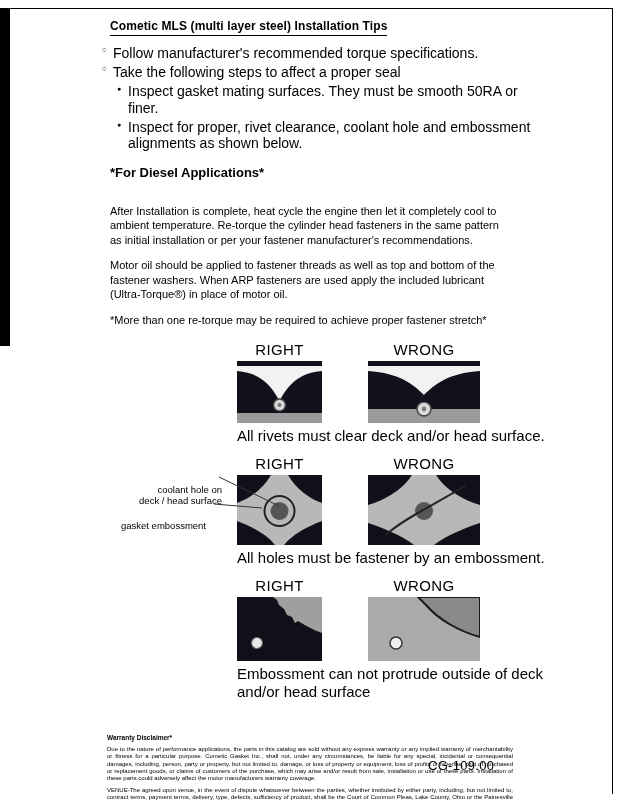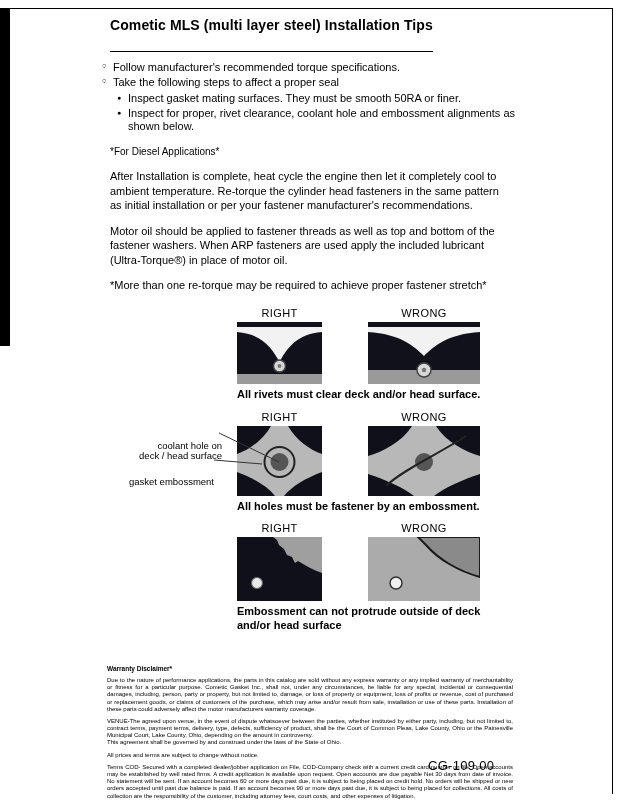--- a/index.html
+++ b/index.html
@@ -27,80 +27,79 @@
   }
   .edge-bar {
     position: absolute; left: 0; top: 8px; width: 10px; height: 338px;
     background: #000;
   }
 
   .content { position: relative; padding-top: 16px; }
 
   h1.title {
     margin: 0 0 0 110px;
-    font-size: 14px;
+    font-size: 12px;
     font-weight: bold;
     display: inline-block;
     border-bottom: 1.6px solid #000;
-    padding-bottom: 18px;
+    padding-bottom: 2px;
     letter-spacing: 0.1px;
   }
 
   ul.tips {
     list-style: none;
     margin: 9px 0 11px 102px;
-    font-size: 11px;
+    font-size: 14px;
     width: 430px;
   }
   ul.tips li {
     position: relative;
     padding-left: 11px;
     margin-bottom: 2.5px;
     line-height: 1.18;
   }
   ul.tips li::before {
     content: "○";
     position: absolute; left: 0; top: 1px;
     font-size: 7.5px;
   }
   ul.tips li.sub { margin-left: 15px; }
   ul.tips li.sub::before { content: "●"; font-size: 7px; top: 2px; }
 
   .diesel { margin: 13px 0 0 110px; width: 398px; }
-  .diesel-heading { font-size: 10px; font-weight: normal; margin-bottom: 12px; }
+  .diesel-heading { font-size: 13px; font-weight: bold; margin-bottom: 24px; }
   .diesel p { font-size: 11px; line-height: 1.32; margin-bottom: 11px; }
   .retorque-note { font-size: 11px; margin: 5px 0 0 0; }
 
   .diagrams { position: relative; margin: 14px 0 0 108px; width: 500px; }
   .diag-block { margin-bottom: 8px; }
   .diag-block2 { position: relative; }
   .diag-row { display: flex; gap: 46px; margin-left: 129px; }
   .diag-col { display: flex; flex-direction: column; align-items: center; }
   .w85 { width: 85px; }
   .w112 { width: 112px; }
-  .diag-header { font-size: 11px; letter-spacing: 0.4px; margin-bottom: 3px; }
+  .diag-header { font-size: 15px; letter-spacing: 0.4px; margin-bottom: 3px; }
   .diag-img { display: block; }
   .diag-caption {
-    font-size: 11px;
+    font-size: 15px;
     margin: 4px 0 9px 129px;
     line-height: 1.25;
     white-space: pre-line;
-    font-weight: bold;
   }
 
   .callout {
     position: absolute;
     font-size: 9.5px;
     line-height: 1.12;
     text-align: right;
     white-space: pre-line;
     margin-top: 22px;
   }
   .callout1 { left: 26px; top: 8px; width: 88px; }
-  .callout2 { left: 8px; top: 44px; width: 98px; }
+  .callout2 { left: 0; top: 44px; width: 98px; }
   .callout-lines { position: absolute; left: 95px; top: 12px; }
 
   .warranty { margin: 32px 0 0 107px; width: 406px; }
   .warranty-heading { font-size: 6.5px; font-weight: bold; margin-bottom: 5px; }
   .warranty p {
     font-size: 6px;
     line-height: 1.2;
     margin-bottom: 5px;
     white-space: pre-line;
     text-align: justify;

